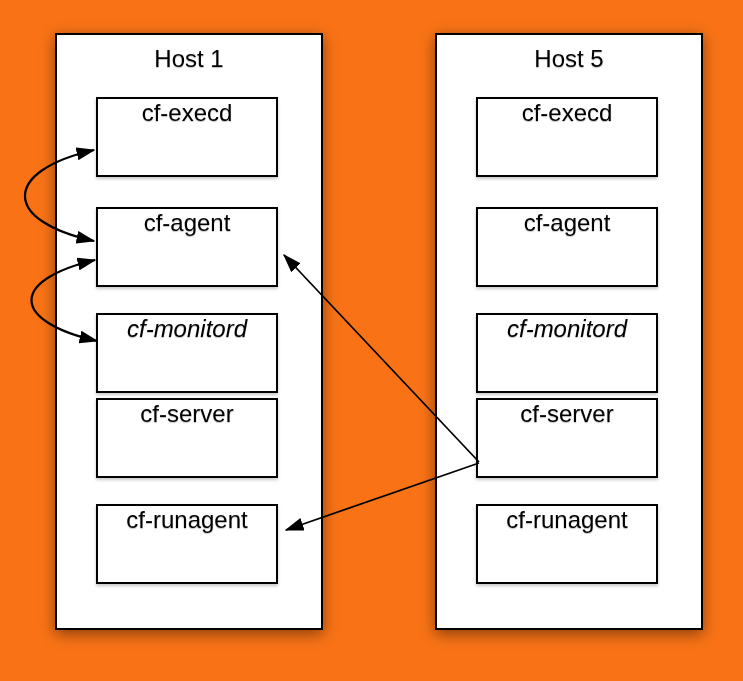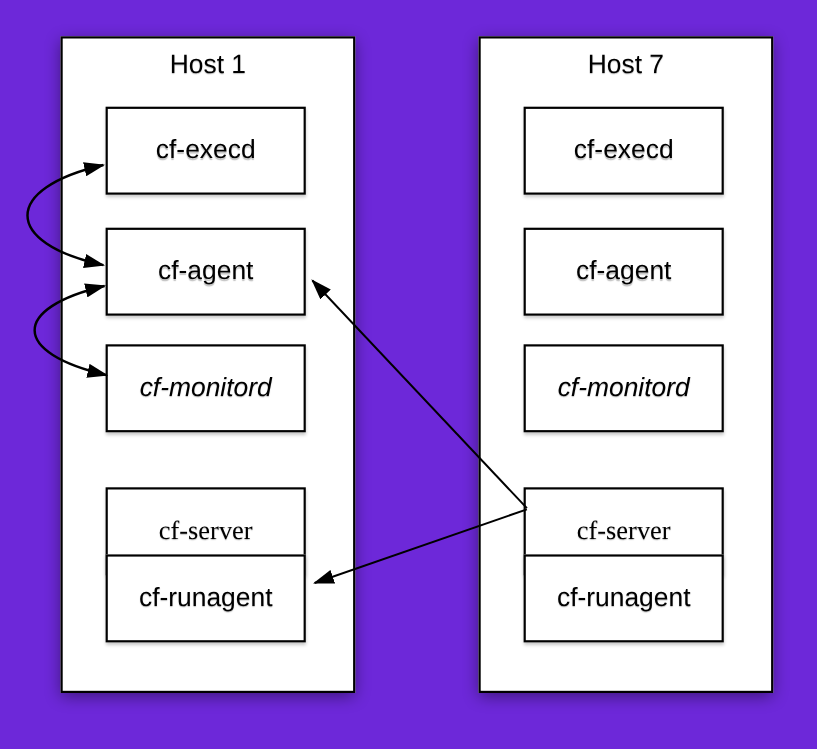--- a/index.html
+++ b/index.html
@@ -4,21 +4,21 @@
 <style>
   html, body {
     margin: 0;
     padding: 0;
     background: #ffffff;
   }
   #canvas {
     position: relative;
     width: 743px;
     height: 681px;
-    background: #6d28d9;
+    background: #f97316;
     overflow: hidden;
     font-family: "Liberation Sans", "DejaVu Sans", sans-serif;
   }
   .host {
     position: absolute;
     top: 33px;
     width: 268px;
     height: 597px;
     background: #ffffff;
     border: 2.5px solid #000000;
@@ -40,33 +40,33 @@
   .proc {
     position: absolute;
     left: 39px;
     width: 182px;
     height: 80px;
     background: #ffffff;
     border: 2px solid #000000;
     box-sizing: border-box;
     box-shadow: 0 2px 3px rgba(0,0,0,0.22);
     display: flex;
-    align-items: center;
+    align-items: flex-start;
     justify-content: center;
   }
   .proc-label {
     font-size: 24px;
     color: #000000;
     text-shadow: 0 1px 1px rgba(0,0,0,0.25);
     white-space: nowrap;
   }
   .p0 { top: 62px;  }
   .p1 { top: 172px; }
   .p2 { top: 278px; font-style: italic; }
-  .p3 { top: 408px; font-family: Liberation Serif, serif; }
+  .p3 { top: 363px; }
   .p4 { top: 469px; }
   #arrows {
     position: absolute;
     left: 0;
     top: 0;
     width: 743px;
     height: 681px;
     pointer-events: none;
     z-index: 10;
   }
@@ -89,21 +89,21 @@
     </div>
     <div class="proc p3">
       <span class="proc-label">cf-server</span>
     </div>
     <div class="proc p4">
       <span class="proc-label">cf-runagent</span>
     </div>
   </div>
 
   <div class="host" id="host2">
-    <div class="host-title">Host 7</div>
+    <div class="host-title">Host 5</div>
     <div class="proc p0">
       <span class="proc-label">cf-execd</span>
     </div>
     <div class="proc p1">
       <span class="proc-label">cf-agent</span>
     </div>
     <div class="proc p2">
       <span class="proc-label">cf-monitord</span>
     </div>
     <div class="proc p3">

